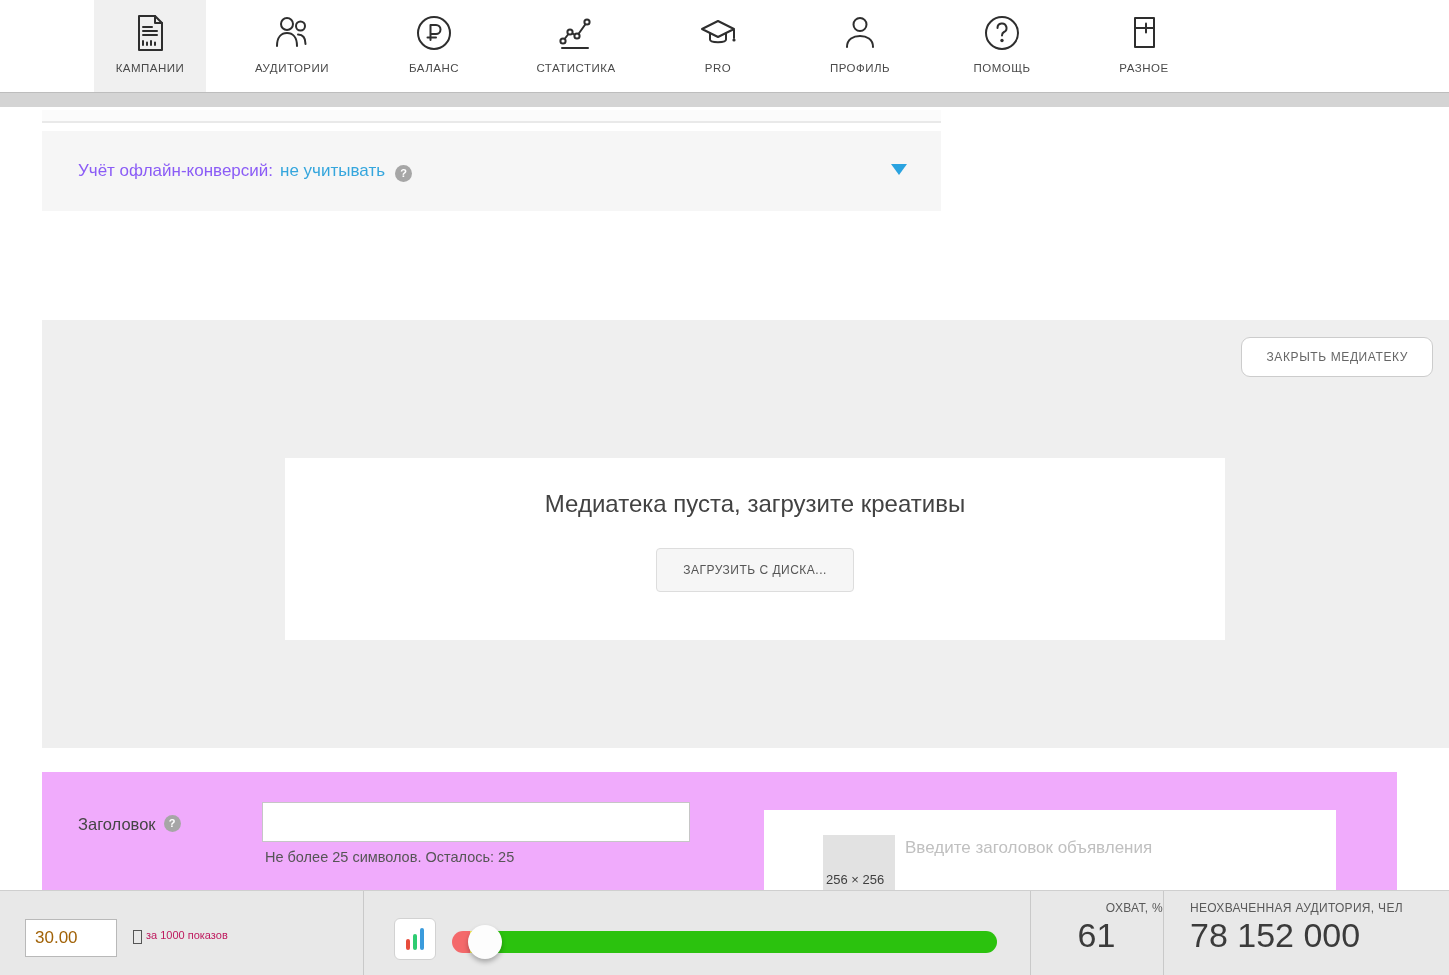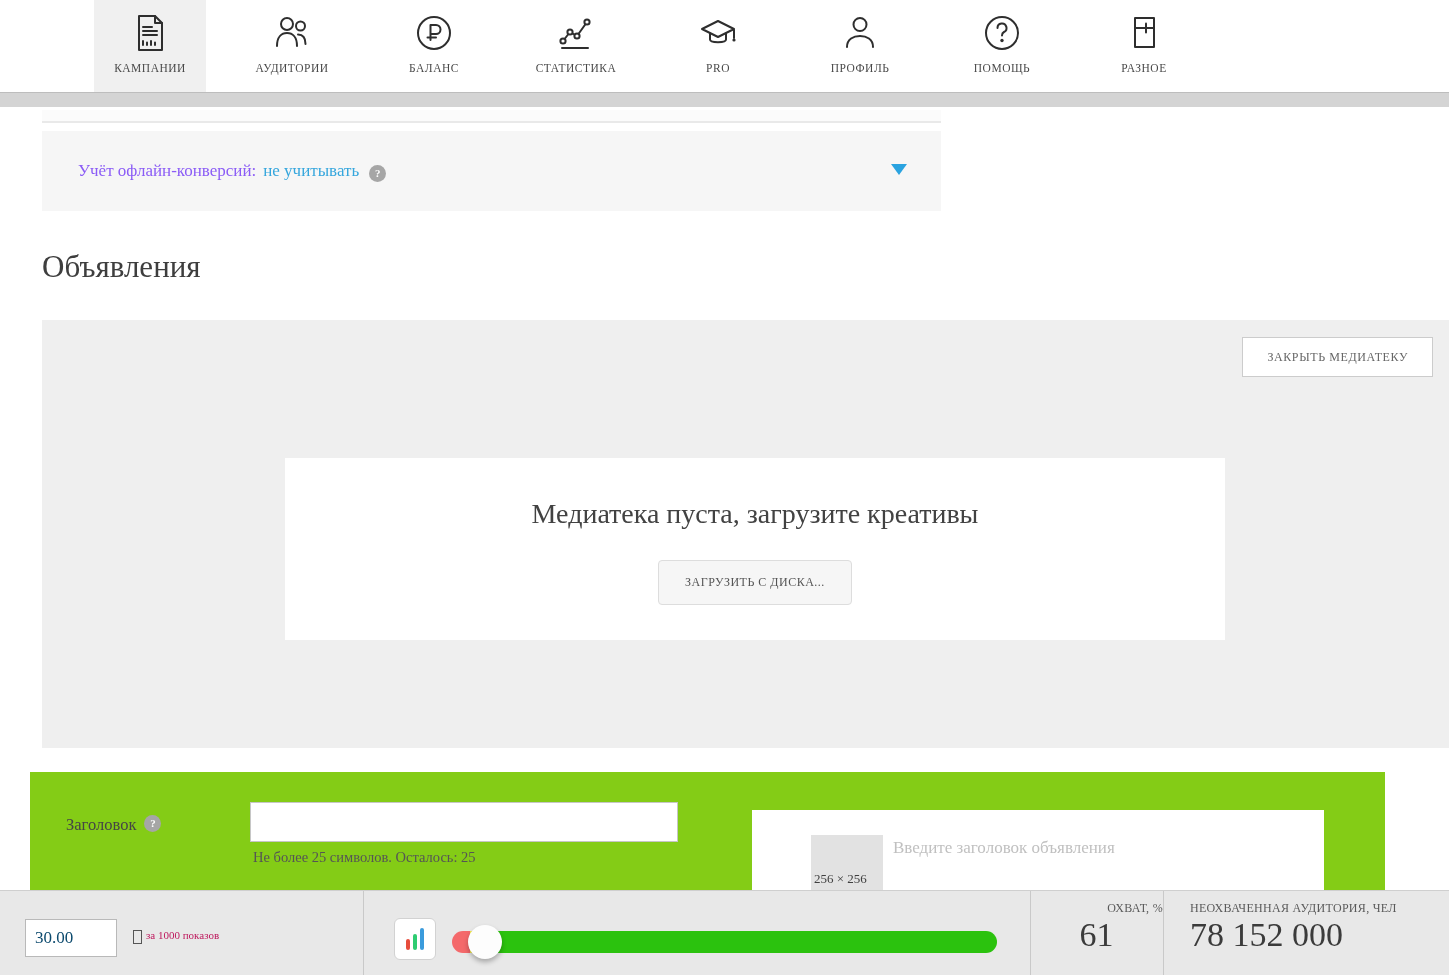--- a/index.html
+++ b/index.html
@@ -1,18 +1,18 @@
 <!DOCTYPE html>
 <html><head>
 <meta charset="utf-8">
 <style>
   * { margin:0; padding:0; box-sizing:border-box; }
   html,body { width:1449px; height:975px; background:#ffffff; overflow:hidden;
     font-family:"Liberation Sans","DejaVu Sans",sans-serif; }
-  .stage { position:relative; width:1449px; height:715px; background:#fff;font-family:Liberation Serif, serif; }
+  .stage { position:relative; width:1449px; height:715px; background:#fff; }
 
   
   .topnav { position:absolute; left:0; top:0; width:1449px; height:92px; background:#fff;
     display:flex; padding-left:79px; }
   .nav-item { width:142px; height:92px; display:flex; justify-content:center; cursor:pointer; }
   .nav-inner { width:112px; height:92px; padding-top:11px; display:flex; flex-direction:column;
     align-items:center; gap:7px; }
   .nav-item.active .nav-inner { background:#f0f0f0; }
   .nav-label { font-size:11.5px; letter-spacing:.5px; color:#4a4a4a; white-space:nowrap; }
   .nav-icon { width:44px; height:44px; }
@@ -36,45 +36,45 @@
   .help-dot::after { content:"?"; color:#fff; font-size:11px; font-weight:bold;
     position:absolute; left:0; top:0; width:17px; height:17px; line-height:17px; text-align:center; }
   .dd-triangle { position:absolute; right:34px; top:33px; width:0; height:0;
     border-left:8px solid transparent; border-right:8px solid transparent;
     border-top:11px solid #2aa3e0; cursor:pointer; }
 
   
   .ads-title { position:absolute; left:42px; top:249px; font-size:31px; color:#3e3e3e; }
   .media-panel { position:absolute; left:42px; top:320px; width:1407px; height:428px; background:#efefef; }
   .close-media-btn { position:absolute; right:16px; top:17px; height:40px; padding:0 24px;
-    background:#fff; border:1px solid #ccc; border-radius:0; font-size:12px; color:#666;
+    background:#fff; border:1px solid #ccc; border-radius:9px; font-size:12px; color:#666;
     letter-spacing:.6px; cursor:pointer; font-family:inherit; }
   .media-empty-box { position:absolute; left:243px; top:138px; width:940px; height:182px;
     background:#fff; display:flex; flex-direction:column; align-items:center; }
-  .media-empty-title { margin-top:40px; font-size:28px; color:#424242; }
+  .media-empty-title { margin-top:32px; font-size:24px; color:#424242; }
   .upload-btn { margin-top:30px; padding:14px 26px; background:#f6f6f6; border:1px solid #ddd;
     border-radius:4px; font-size:12px; color:#555; letter-spacing:.5px; cursor:pointer; font-family:inherit; }
 
   
-  .form-panel { position:absolute; left:30px; top:772px; width:1355px; height:118px; background:#84cc16; }
+  .form-panel { position:absolute; left:42px; top:772px; width:1355px; height:118px; background:#f0abfc; }
   .form-label { position:absolute; left:36px; top:41px; font-size:16.5px; color:#454545; }
   .form-label .help-dot { margin-left:8px; }
   .title-input { position:absolute; left:220px; top:30px; width:428px; height:40px;
     border:1px solid #c6c6c6; background:#fff; font-size:16px; padding:0 10px; font-family:inherit; }
   .form-hint { position:absolute; left:223px; top:77px; font-size:14.5px; color:#555; }
   .preview-card { position:absolute; left:722px; top:38px; width:572px; height:80px; background:#fff; }
   .preview-imgbox { position:absolute; left:59px; top:25px; width:72px; height:55px; background:#e2e2e2; }
   .preview-size { position:absolute; left:3px; bottom:3px; font-size:13px; color:#3f3f3f; white-space:nowrap; }
   .preview-ph { position:absolute; left:141px; top:28px; font-size:17px; color:#c0c0c0; }
 
   
   .bottom-bar { position:absolute; left:0; top:890px; width:1449px; height:85px;
     background:#e8e8e8; border-top:1px solid #cfcfcf; }
   .price-input { position:absolute; left:25px; top:28px; width:92px; height:38px;
-    border:1px solid #b9b9b9; background:#fff; font-size:17px; color:#0c4a6e; padding:0 9px; font-family:inherit; }
+    border:1px solid #b9b9b9; background:#fff; font-size:17px; color:#a16207; padding:0 9px; font-family:inherit; }
   .ruble-tofu { position:absolute; left:133px; top:39px; width:9px; height:14px;
     border:1.5px solid #555; display:inline-block; }
   .price-unit { position:absolute; left:146px; top:38px; font-size:11px; color:#be185d; }
   .vdiv { position:absolute; top:0; width:1px; height:85px; background:#c9c9c9; }
   .vdiv.d1 { left:363px; } .vdiv.d2 { left:1030px; } .vdiv.d3 { left:1163px; }
   .chart-btn { position:absolute; left:394px; top:27px; width:42px; height:42px; background:#fff;
     border:1px solid #d2d2d2; border-radius:6px; cursor:pointer; display:flex;
     align-items:flex-end; justify-content:center; gap:3px; padding-bottom:9px; }
   .cbar { width:4px; border-radius:2px; }
   .cbar.r { height:11px; } .cbar.g { height:16px; } .cbar.b { height:22px; }
@@ -199,21 +199,20 @@
 
   <div class="remnant"></div>
 
   <div class="offline-panel">
     <span class="offline-label">Учёт офлайн-конверсий:</span>
     <span class="offline-link">не учитывать</span>
     <span class="help-dot"></span>
     <span class="dd-triangle"></span>
   </div>
 
-  <div class="ads-title">Объявления</div>
 
   <div class="media-panel">
     <button class="close-media-btn">ЗАКРЫТЬ МЕДИАТЕКУ</button>
     <div class="media-empty-box">
       <div class="media-empty-title">Медиатека пуста, загрузите креативы</div>
       <button class="upload-btn">ЗАГРУЗИТЬ С ДИСКА...</button>
     </div>
   </div>
 
   <div class="form-panel">

